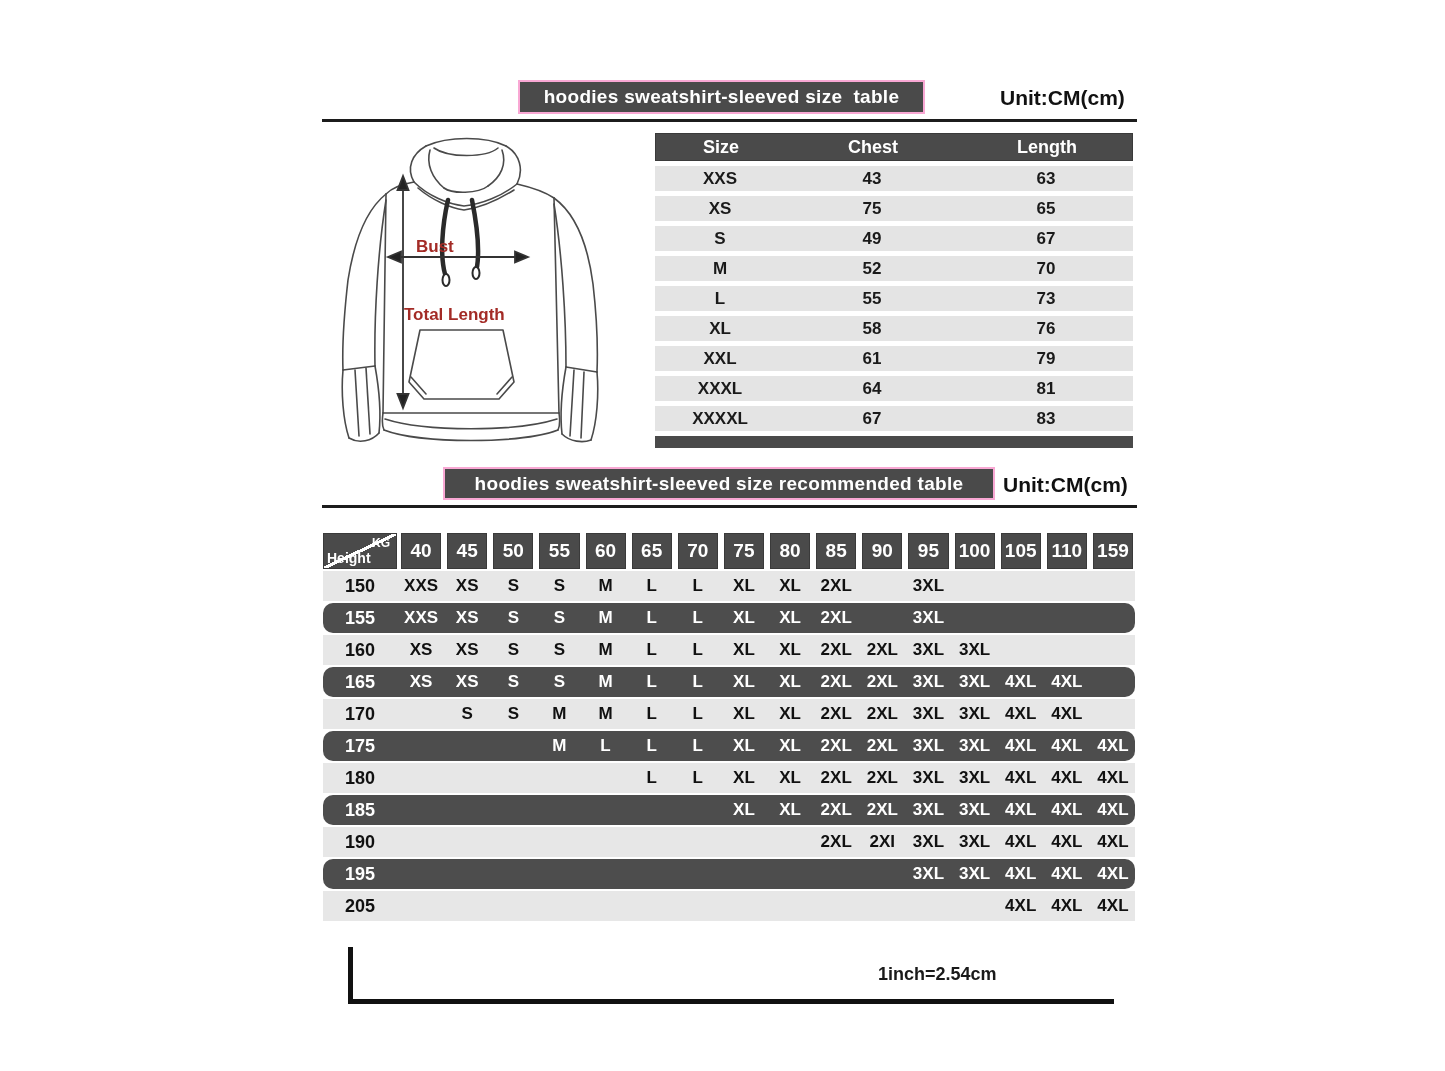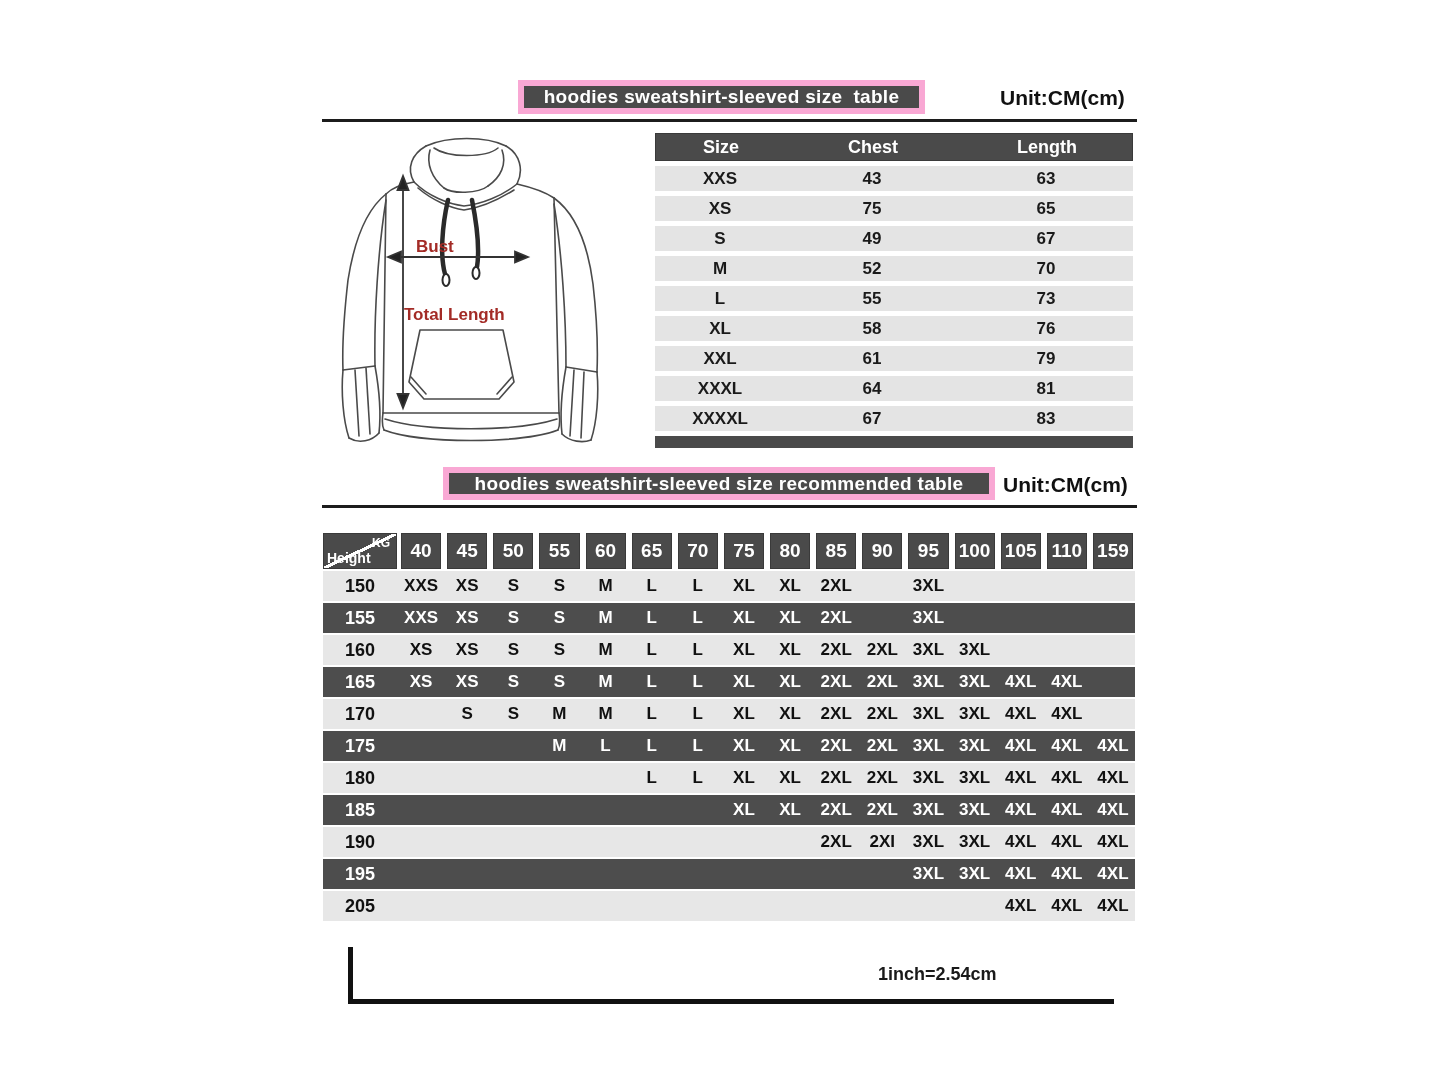--- a/index.html
+++ b/index.html
@@ -1,18 +1,18 @@
 <!DOCTYPE html>
 <html><head>
 <meta charset="utf-8">
 <style>
   html,body{margin:0;padding:0;background:#fff;}
   .page{position:relative;width:1445px;height:1071px;background:#ffffff;overflow:hidden;
         font-family:"Liberation Sans",sans-serif;font-weight:bold;color:#1a1a1a;}
-  .bar-title{position:absolute;background:#4a4a4a;border:6px solid #f9a8d4;color:#fff;
+  .bar-title{position:absolute;background:#4a4a4a;border:2px solid #f9a8d4;color:#fff;
         display:flex;align-items:center;justify-content:center;font-size:19px;letter-spacing:.3px;box-sizing:border-box;text-align:center;}
   .unit{position:absolute;font-size:21px;color:#111;}
   .rule{position:absolute;height:3px;background:#1c1c1c;}
   
   .st{position:absolute;left:655px;top:133px;width:478px;}
   .st-head{display:grid;grid-template-columns:130px 174px 174px;height:28px;background:#4a4a4a;
         border:1px solid #3a3a3a;box-sizing:border-box;color:#fff;font-size:18px;}
   .st-head div{display:flex;align-items:center;justify-content:center;}
   .st-row{display:grid;grid-template-columns:130px 174px 174px;height:25px;background:#e4e4e4;margin-top:5px;}
   .st-cell{display:flex;align-items:center;justify-content:center;font-size:17px;}
@@ -22,21 +22,21 @@
   .mx-head{display:grid;grid-template-columns:74px repeat(16,1fr);column-gap:2px;height:36px;}
   .mx-corner{position:relative;background-color:#4a4a4a;
         background-image:linear-gradient(to bottom right,rgba(0,0,0,0) 47.5%,#fff 47.5%,#fff 52.5%,rgba(0,0,0,0) 52.5%);
         border:1px solid #3a3a3a;box-sizing:border-box;}
   .mx-corner .kg{position:absolute;top:2px;right:6px;color:#fff;font-size:12px;}
   .mx-corner .hgt{position:absolute;bottom:2px;left:3px;color:#fff;font-size:14px;}
   .mx-wcell{background:#4a4a4a;border:1px solid #3a3a3a;box-sizing:border-box;margin:0 2px;color:#fff;
         display:flex;align-items:center;justify-content:center;font-size:19px;}
   .mx-row{display:grid;grid-template-columns:74px repeat(16,1fr);column-gap:2px;height:30px;margin-top:2px;}
   .mx-row.light{background:#e7e7e7;color:#111;}
-  .mx-row.dark{background:#4d4d4d;color:#fff;}
+  .mx-row.dark{background:#4d4d4d;color:#fff;border-radius:10px;}
   .mx-hcell{display:flex;align-items:center;justify-content:center;font-size:18px;}
   .mx-cell{display:flex;align-items:center;justify-content:center;font-size:17px;}
   
   .hoodie{position:absolute;left:330px;top:130px;width:280px;height:330px;}
   
   .f-vbar{position:absolute;left:348px;top:947px;width:5px;height:57px;background:#111;}
   .f-hbar{position:absolute;left:348px;top:999px;width:766px;height:5px;background:#111;}
   .f-note{position:absolute;left:366px;top:962px;font-size:18px;}
   .f-conv{position:absolute;left:878px;top:964px;font-size:18px;}
 </style>

